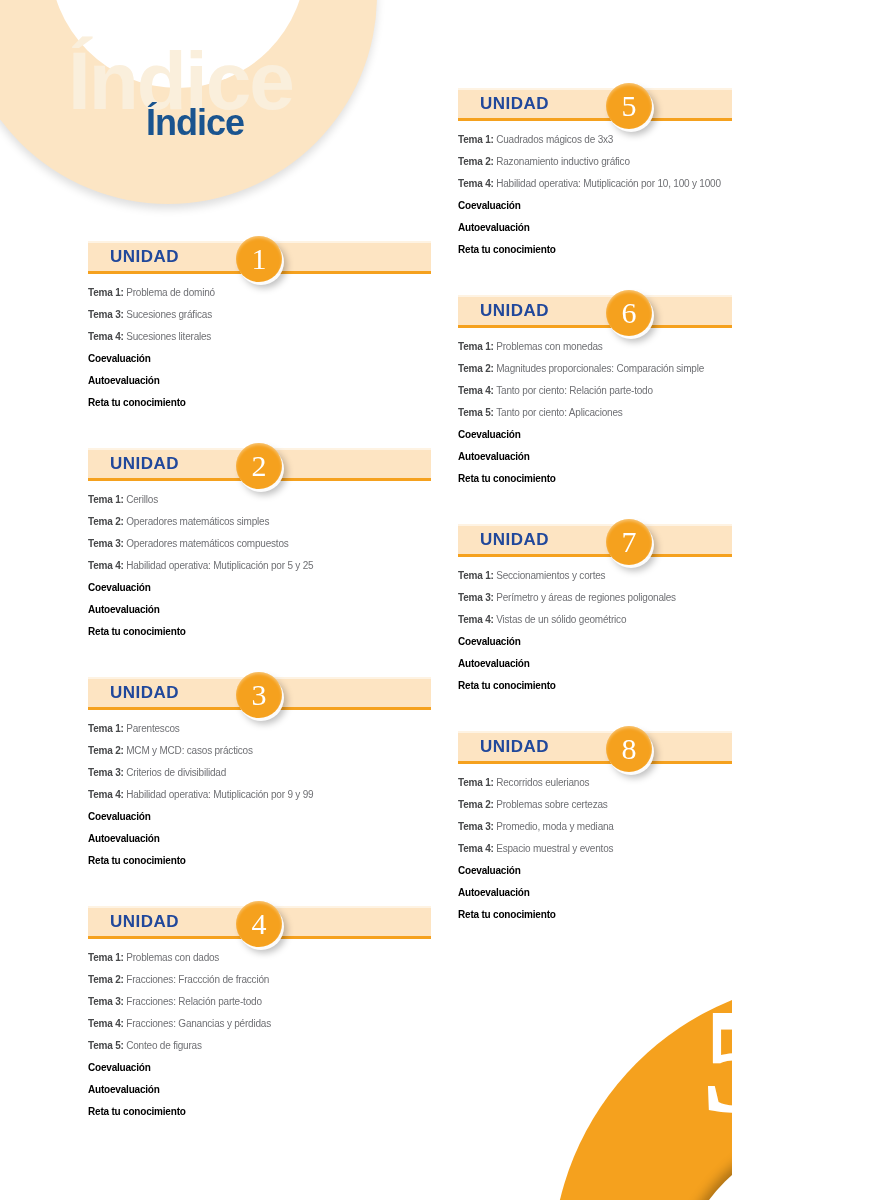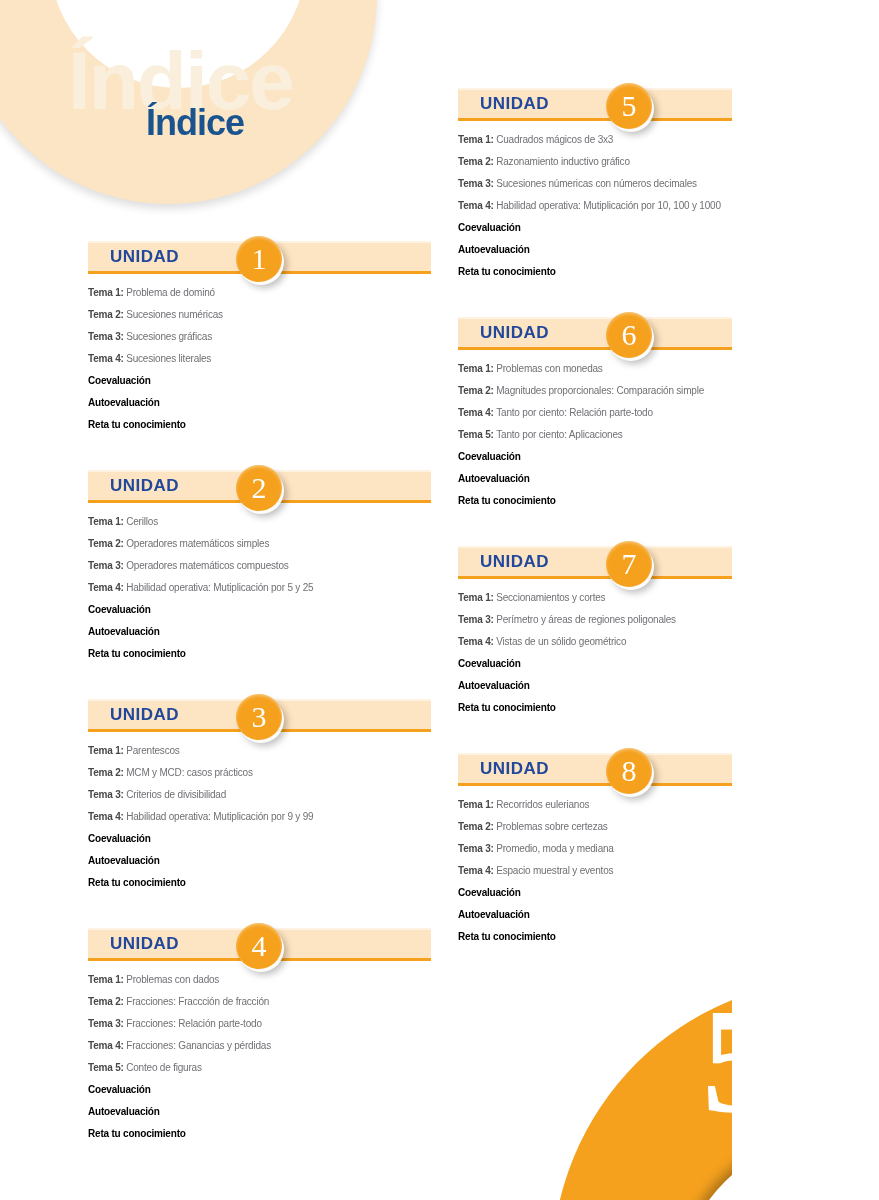--- a/index.html
+++ b/index.html
@@ -86,21 +86,20 @@
   <div class="index-title">Índice</div>
 
   <div class="col col-left">
   <section class="unit">
     <header class="unit-header">
       <span class="unit-label">UNIDAD</span>
       <span class="unit-badge">1</span>
     </header>
     <ul class="unit-list">
           <li><span class="tema-label">Tema 1:</span><span class="tema-title">&nbsp;Problema de dominó</span></li>
-          <li><span class="tema-label">Tema 2:</span><span class="tema-title">&nbsp;Sucesiones numéricas</span></li>
           <li><span class="tema-label">Tema 3:</span><span class="tema-title">&nbsp;Sucesiones gráficas</span></li>
           <li><span class="tema-label">Tema 4:</span><span class="tema-title">&nbsp;Sucesiones literales</span></li>
           <li class="eval-link">Coevaluación</li>
           <li class="eval-link">Autoevaluación</li>
           <li class="eval-link">Reta tu conocimiento</li>
         </ul>
   </section>
 
   <section class="unit">
     <header class="unit-header">
@@ -153,21 +152,20 @@
 </div>
   <div class="col col-right">
   <section class="unit">
     <header class="unit-header">
       <span class="unit-label">UNIDAD</span>
       <span class="unit-badge">5</span>
     </header>
     <ul class="unit-list">
           <li><span class="tema-label">Tema 1:</span><span class="tema-title">&nbsp;Cuadrados mágicos de 3x3</span></li>
           <li><span class="tema-label">Tema 2:</span><span class="tema-title">&nbsp;Razonamiento inductivo gráfico</span></li>
-          <li><span class="tema-label">Tema 3:</span><span class="tema-title">&nbsp;Sucesiones númericas con números decimales</span></li>
           <li><span class="tema-label">Tema 4:</span><span class="tema-title">&nbsp;Habilidad operativa: Mutiplicación por 10, 100 y 1000</span></li>
           <li class="eval-link">Coevaluación</li>
           <li class="eval-link">Autoevaluación</li>
           <li class="eval-link">Reta tu conocimiento</li>
         </ul>
   </section>
 
   <section class="unit">
     <header class="unit-header">
       <span class="unit-label">UNIDAD</span>

